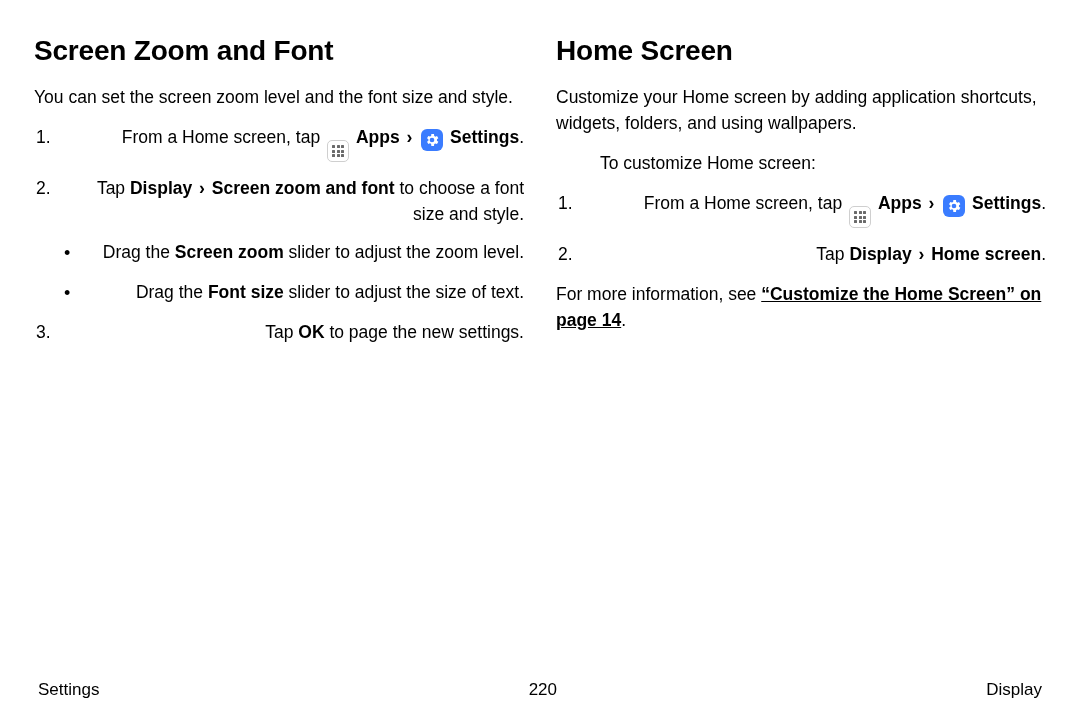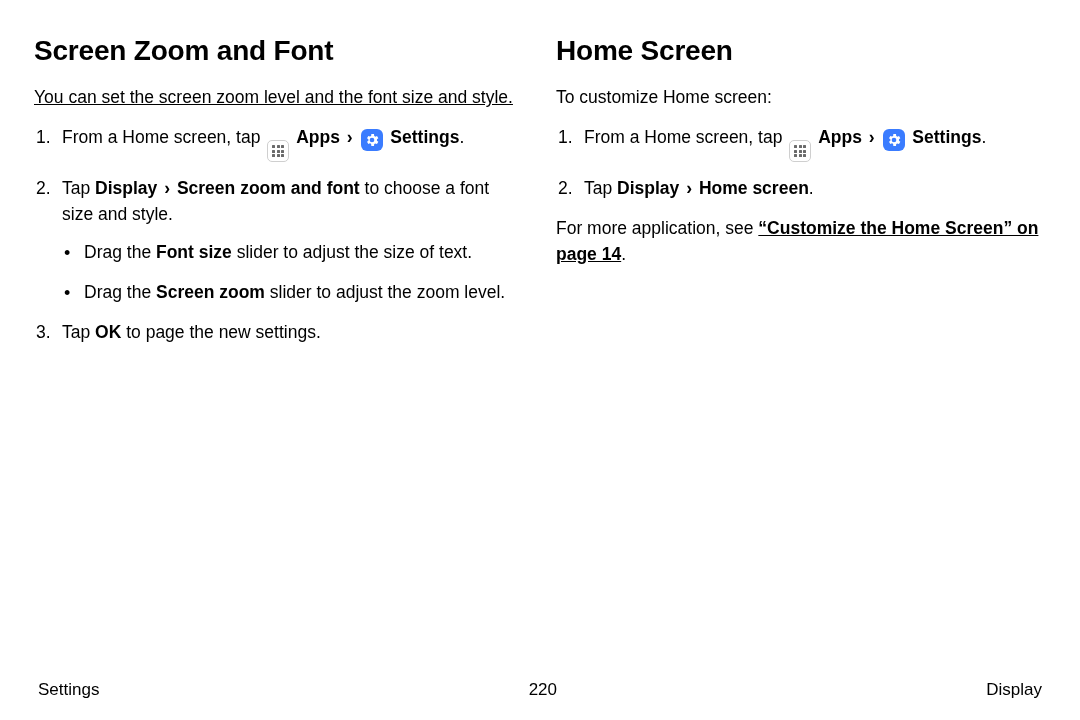--- a/index.html
+++ b/index.html
@@ -21,29 +21,30 @@
     width: 50%;
     font-size: 17.5px;
     line-height: 1.48;
   }
   h2 {
     font-size: 28px;
     font-weight: 700;
     margin-bottom: 14px;
     letter-spacing: -0.2px;
   }
-  .intro { margin-bottom: 14px; text-decoration: underline; }
-  .lead  { margin-bottom: 14px; }
+  .intro { margin-bottom: 14px; }
+  .lead  { margin-bottom: 14px; margin-left: 44px; }
 
   ol { list-style: none; counter-reset: step; margin-left: 0; }
   ol > li {
     counter-increment: step;
     position: relative;
     padding-left: 28px;
     margin-bottom: 14px;
+    text-align: right;
   }
   ol > li::before {
     content: counter(step) ".";
     position: absolute;
     left: 2px;
     top: 0;
   }
   ul { list-style: none; margin-top: 12px; }
   ul > li {
     position: relative;
@@ -146,36 +147,37 @@
         <b>Settings</b><span>.</span>
       </li>
 
       <li>
         <span>Tap </span><b>Display</b>
         <b class="sep">›</b>
         <b>Screen zoom and font</b><span> to choose a font size and style.</span>
 
         <ul>
           <li>
+            <span>Drag the </span><b>Screen zoom</b><span> slider to adjust the zoom level.</span>
+          </li>
+          <li>
             <span>Drag the </span><b>Font size</b><span> slider to adjust the size of text.</span>
           </li>
-          <li>
-            <span>Drag the </span><b>Screen zoom</b><span> slider to adjust the zoom level.</span>
-          </li>
         </ul>
       </li>
 
       <li>
         <span>Tap </span><b>OK</b><span> to page the new settings.</span>
       </li>
     </ol>
   </div>
 
   <div class="col">
     <h2>Home Screen</h2>
+    <p class="intro">Customize your Home screen by adding application shortcuts, widgets, folders, and using wallpapers.</p>
     <p class="lead">To customize Home screen:</p>
 
     <ol>
       <li>
         <span>From a Home screen, tap </span>
         <span class="icon apps-icon">
           <span class="apps-grid">
               <span></span>
               <span></span>
               <span></span>
@@ -197,21 +199,21 @@
         <b>Settings</b><span>.</span>
       </li>
       <li>
         <span>Tap </span><b>Display</b>
         <b class="sep">›</b>
         <b>Home screen</b><span>.</span>
       </li>
     </ol>
 
     <p>
-      <span>For more application, see </span><span class="xref">“Customize the Home Screen” on page&nbsp;14</span><span>.</span>
+      <span>For more information, see </span><span class="xref">“Customize the Home Screen” on page&nbsp;14</span><span>.</span>
     </p>
   </div>
 
 </div>
 
 <div class="footer">
   <span>Settings</span>
   <span>220</span>
   <span>Display</span>
 </div>

